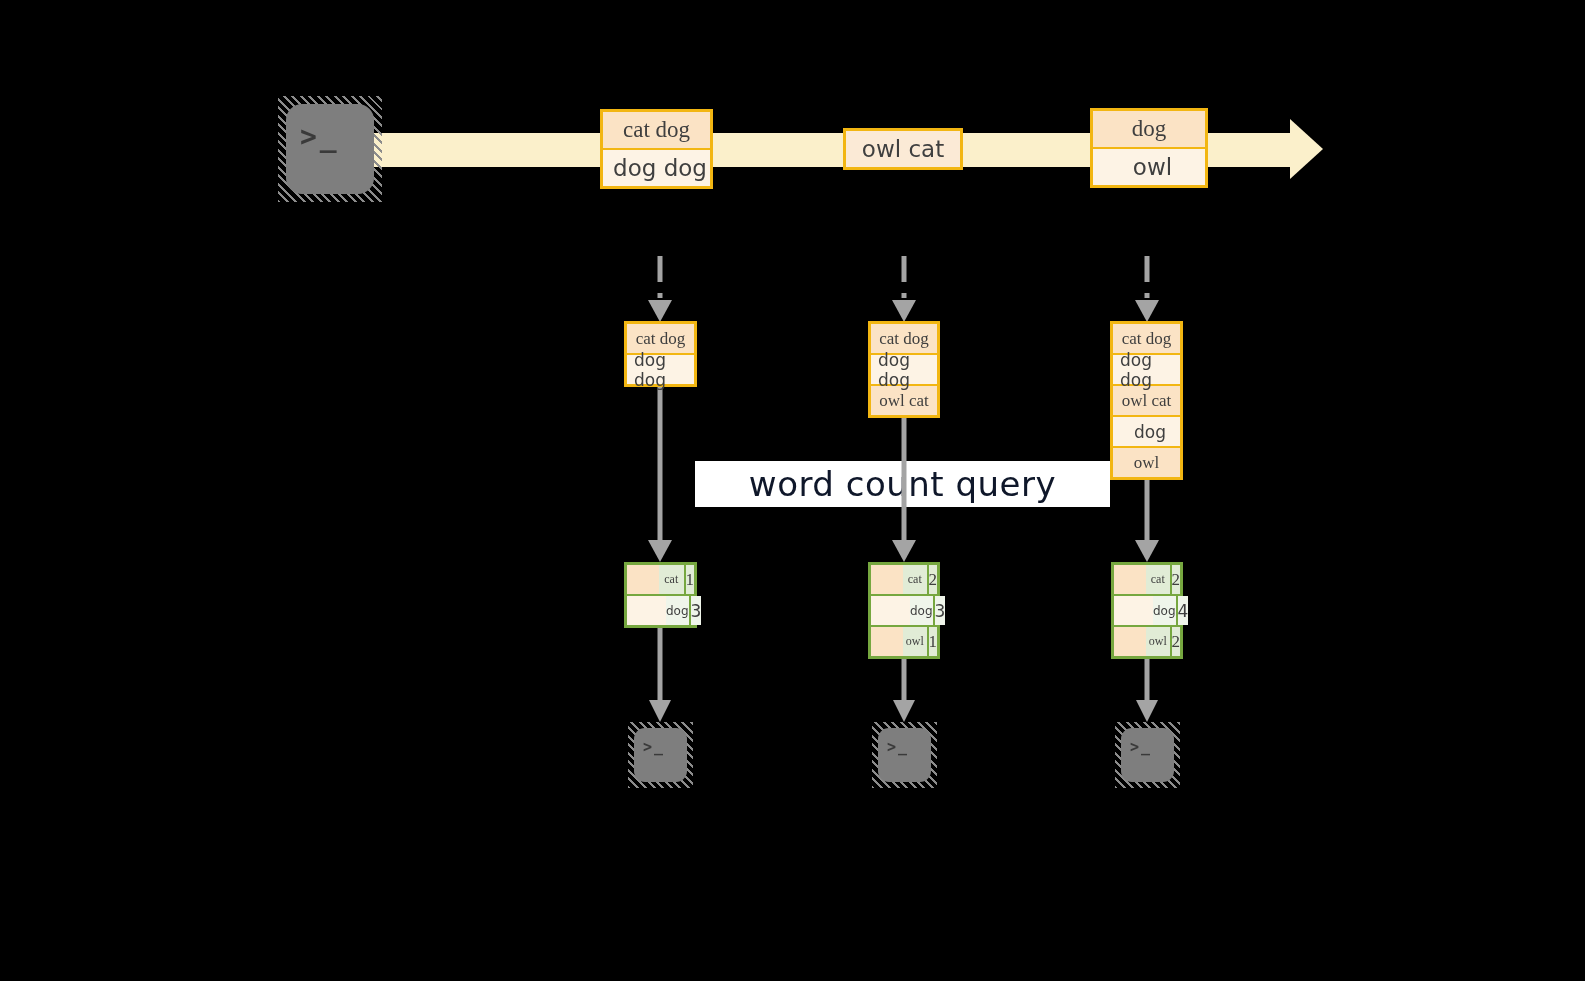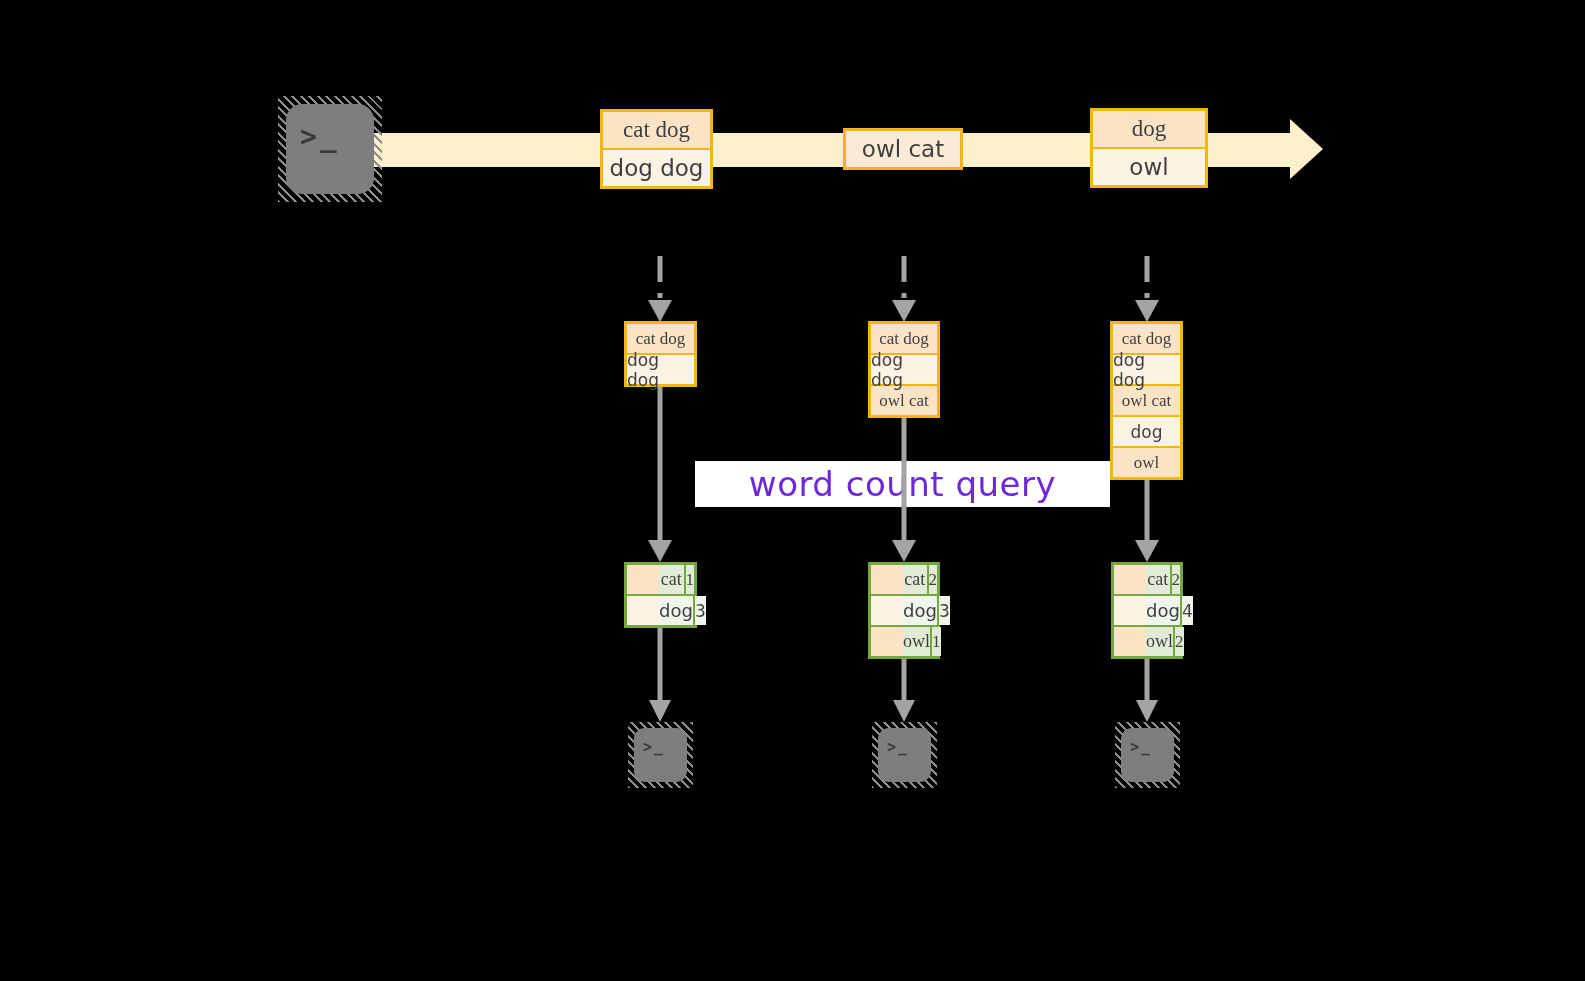--- a/index.html
+++ b/index.html
@@ -7,33 +7,33 @@
     position:relative;width:1585px;height:981px;background:#000;overflow:hidden;
     font-family:"DejaVu Sans","Liberation Sans",sans-serif;color:#3f3f3f;
     --orange:#f2b612;--peach:#fbe3c5;--cream:#fdf3e5;--mid:#fbead6;
     --green:#76a73f;--gdark:#e1ecd6;--glight:#eff5ea;
     --band:#fbf0cb;--garrow:#a4a4a4;--tgray:#7e7e7e;
   }
   .arrow-layer{position:absolute;inset:0;z-index:2;}
   .banner{
     position:absolute;left:695px;top:461px;width:415px;height:46px;background:#ffffff;
     z-index:1;display:flex;align-items:center;justify-content:center;
-    font-size:34px;color:#6d28d9;letter-spacing:.5px;
+    font-size:34px;color:#0f172a;letter-spacing:.5px;
   }
   
   .ebox{position:absolute;z-index:3;border:3px solid var(--orange);box-sizing:border-box;background:var(--cream);}
   .ecell{display:flex;align-items:center;justify-content:center;height:36px;font-size:23px;}
   .ecell + .ecell{border-top:2px solid var(--orange);}
   .sbox .ecell{height:29px;font-size:17px;}
-  .dark{background:var(--peach);font-family:Liberation Serif, serif;} .light{background:var(--cream);} .mid{background:var(--mid);}
+  .dark{background:var(--peach);font-family:Liberation Serif, serif;} .light{background:var(--cream);padding-left:7px;} .mid{background:var(--mid);}
   
   .gtable{position:absolute;z-index:3;border:3px solid var(--green);box-sizing:border-box;background:var(--glight);}
   .grow{display:flex;height:29px;}
   .grow + .grow{border-top:2px solid var(--green);}
-  .gword{width:44px;display:flex;align-items:center;justify-content:center;font-size:18px;border-right:2px solid var(--green);margin-left:32px;}
+  .gword{width:44px;display:flex;align-items:center;justify-content:center;font-size:12px;border-right:2px solid var(--green);margin-left:32px;}
   .gnum{flex:1;display:flex;align-items:center;justify-content:center;font-size:17px;}
   .grow.dark .gword,.grow.dark .gnum{background:var(--gdark);}
   .grow.light .gword,.grow.light .gnum{background:var(--glight);}
   
   .term{position:absolute;z-index:3;background:repeating-linear-gradient(45deg,#8c8c8c 0 2px,transparent 2px 6px);}
   .term-inner{position:absolute;background:var(--tgray);display:flex;}
   .term-glyph{font-family:"DejaVu Sans Mono","Liberation Mono",monospace;font-weight:bold;color:#3a3a3a;}
   .term.src{left:278px;top:96px;width:104px;height:106px;}
   .term.src .term-inner{inset:8px;border-radius:16px;}
   .term.src .term-glyph{font-size:28px;padding:16px 0 0 14px;letter-spacing:3px;}

